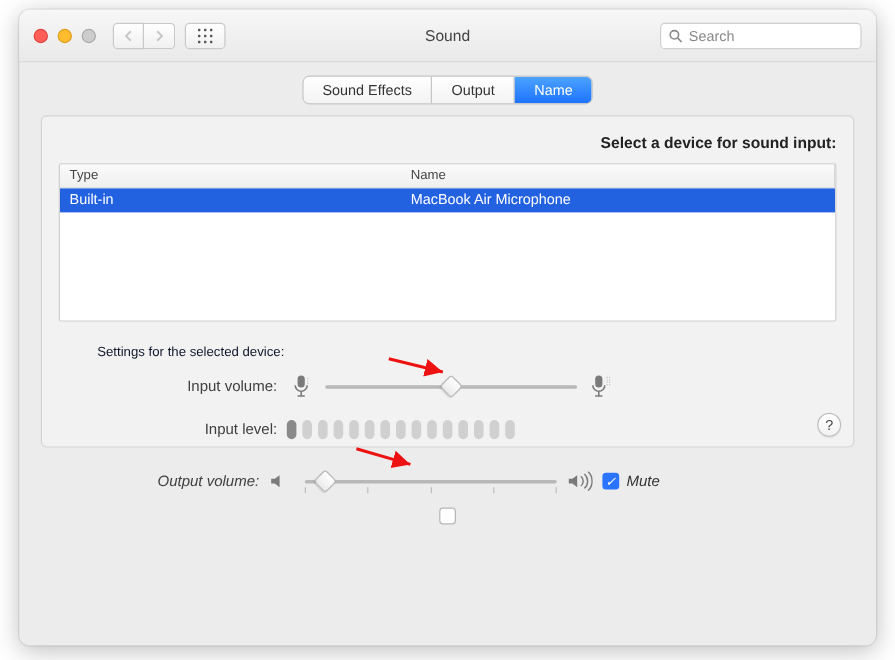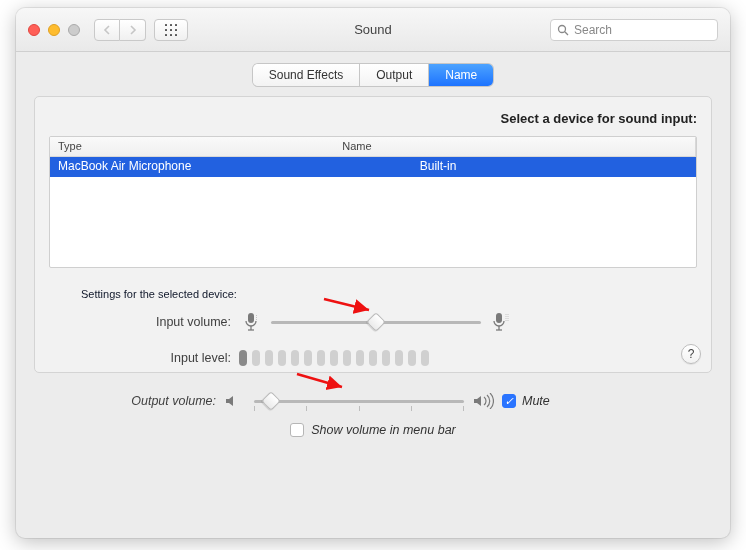--- a/index.html
+++ b/index.html
@@ -218,22 +218,22 @@
 
   <div class="panel">
     <div class="section-title">Select a device for sound input:</div>
 
     <div class="table">
       <div class="thead">
         <div class="th type">Type</div>
         <div class="th name">Name</div>
       </div>
       <div class="trow">
+        <div class="td type">Built-in</div>
         <div class="td name">MacBook Air Microphone</div>
-        <div class="td type">Built-in</div>
       </div>
     </div>
 
     <div class="settings-label">Settings for the selected device:</div>
 
     <div class="row" style="position:relative;">
       <div class="row-label">Input volume:</div>
       <div class="mic-icon">
         <svg width="16" height="20" viewBox="0 0 16 20">
             <rect x="5" y="1" width="6" height="10" rx="3" fill="#7a7a7a"></rect>
@@ -324,16 +324,15 @@
         <defs>
             <marker id="ah2" markerWidth="8" markerHeight="8" refX="6" refY="3" orient="auto">
               <path d="M0 0 6 3 0 6Z" fill="#e11"></path>
             </marker>
           </defs>
         <line x1="5" y1="5" x2="50" y2="18" stroke="#e11" stroke-width="2.5" marker-end="url(#ah2)"></line>
       </svg>
     </div>
     <div class="menubar-row">
       <div class="chk" id="chk-menubar"></div>
-      <span>Show volume in menu bar</span>
     </div>
   </div>
 </div>
 
 </body></html>

